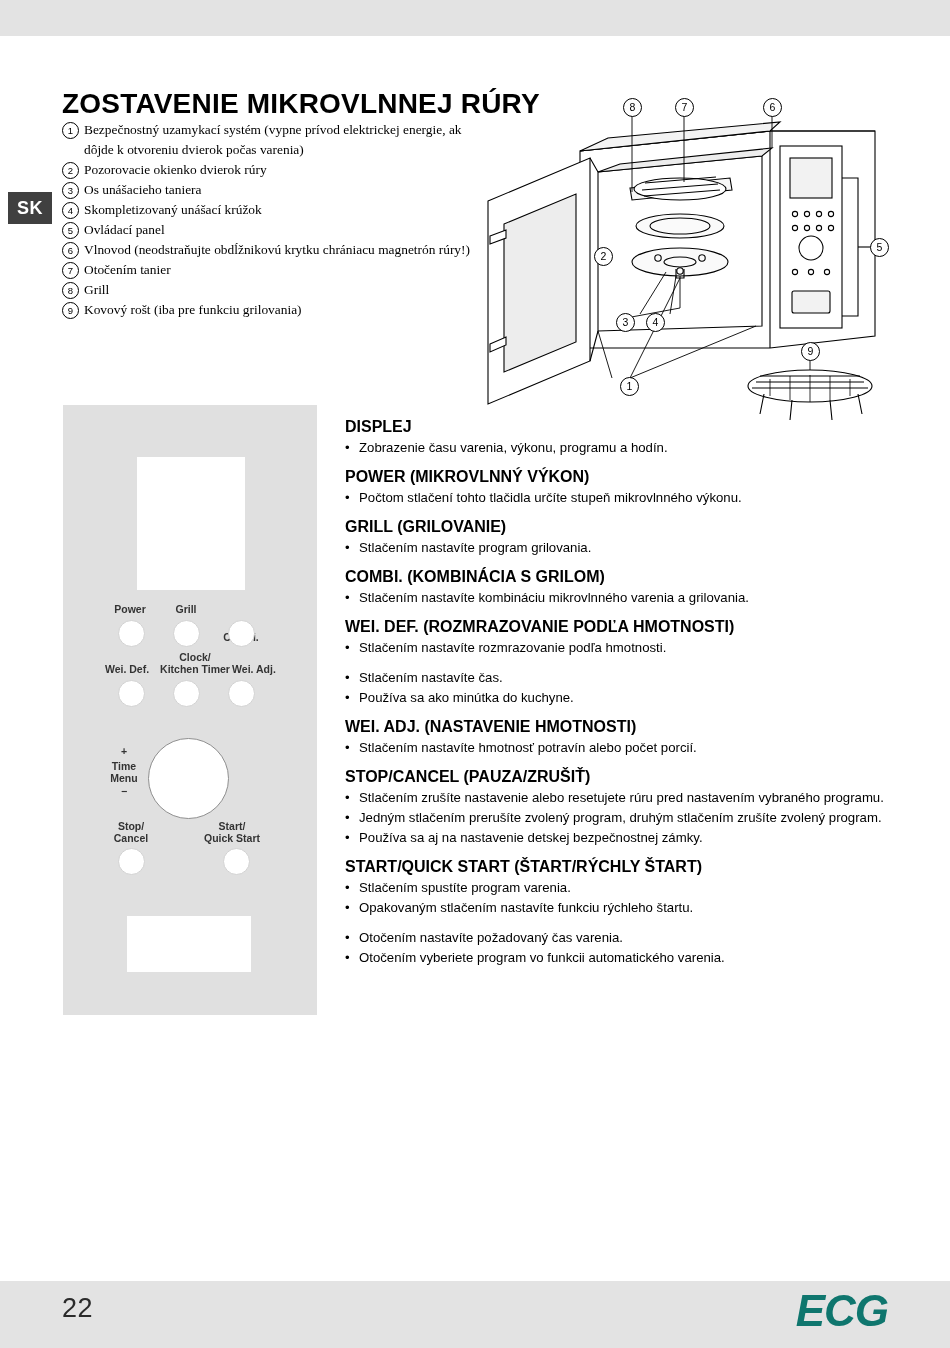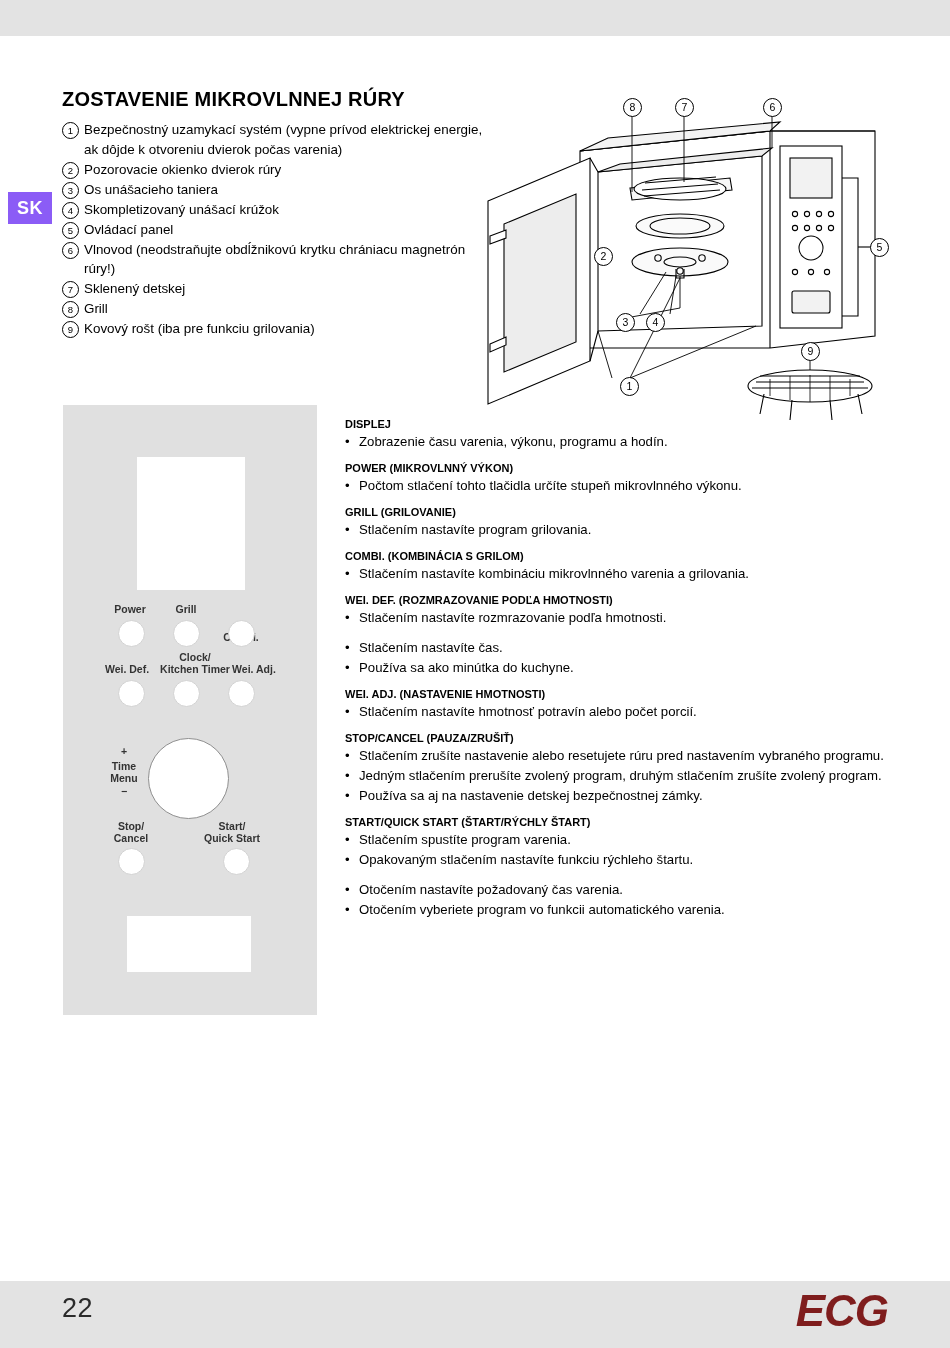--- a/index.html
+++ b/index.html
@@ -38,40 +38,40 @@
     color: #2b2b2b;
     letter-spacing: 0.5px;
   }
   .brand {
     position: absolute;
     right: 62px; top: 1286px;
     font-size: 44px;
     font-weight: bold;
     font-style: italic;
     letter-spacing: -1px;
-    color: #7f1d1d;
+    color: #0f766e;
   }
   .sk-tab {
     position: absolute;
     left: 8px; top: 192px;
     width: 44px; height: 32px;
-    background: #8b5cf6;
+    background: #404040;
     color: #ffffff;
     font-size: 18px;
     font-weight: bold;
     display: flex;
     align-items: center;
     justify-content: center;
     letter-spacing: 0.5px;
   }
   h1.title {
     position: absolute;
     left: 62px; top: 88px;
     margin: 0;
-    font-size: 20px;
+    font-size: 28px;
     font-weight: bold;
     letter-spacing: 0.2px;
   }
   .parts-list {
     position: absolute;
     left: 62px; top: 120px;
     width: 430px;
     font-size: 13.4px;
     line-height: 19.5px;
   }
@@ -86,20 +86,21 @@
     border: 1px solid #000;
     border-radius: 50%;
     font-size: 9.5px;
     line-height: 15px;
     text-align: center;
     margin-right: 5px;
     margin-top: 2px;
   }
   .part-text {
     flex: 1 1 auto;
+    font-family: Liberation Serif, serif;
   }
 
   
   .diagram {
     position: absolute;
     left: 480px; top: 86px;
     width: 420px; height: 340px;
   }
   .leader-label {
     position: absolute;
@@ -162,21 +163,21 @@
     line-height: 12px;
   }
 
   
   .content {
     position: absolute;
     left: 345px; top: 418px;
     width: 545px;
   }
   .sec-head {
-    font-size: 11px;
+    font-size: 16px;
     font-weight: bold;
     margin: 0 0 2px 0;
   }
   .sec-block {
     margin-bottom: 11px;
   }
   .bullet-row {
     display: flex;
     font-size: 13.2px;
     line-height: 19px;
@@ -224,21 +225,21 @@
     <div class="part-item">
       <span class="circnum">5</span>
       <span class="part-text">Ovládací panel</span>
     </div>
     <div class="part-item">
       <span class="circnum">6</span>
       <span class="part-text">Vlnovod (neodstraňujte obdĺžnikovú krytku chrániacu magnetrón rúry!)</span>
     </div>
     <div class="part-item">
       <span class="circnum">7</span>
-      <span class="part-text">Sklenený detskej</span>
+      <span class="part-text">Otočením tanier</span>
     </div>
     <div class="part-item">
       <span class="circnum">8</span>
       <span class="part-text">Grill</span>
     </div>
     <div class="part-item">
       <span class="circnum">9</span>
       <span class="part-text">Kovový rošt (iba pre funkciu grilovania)</span>
     </div>
   </div>

